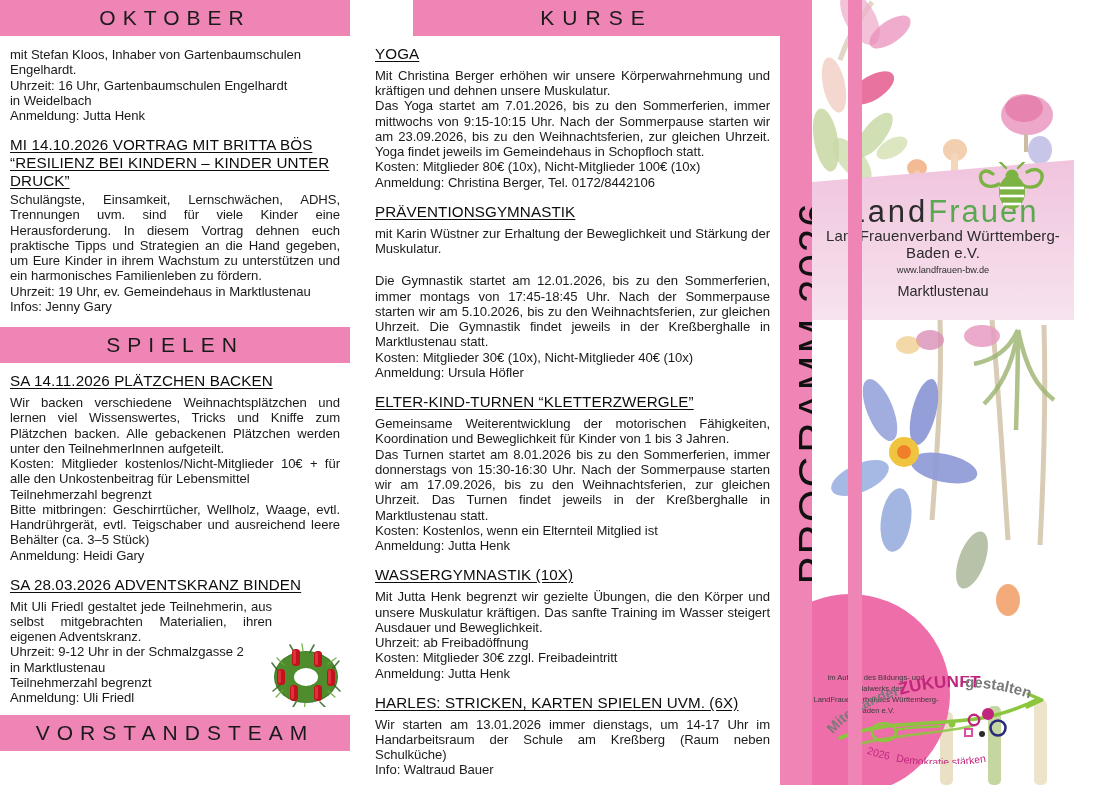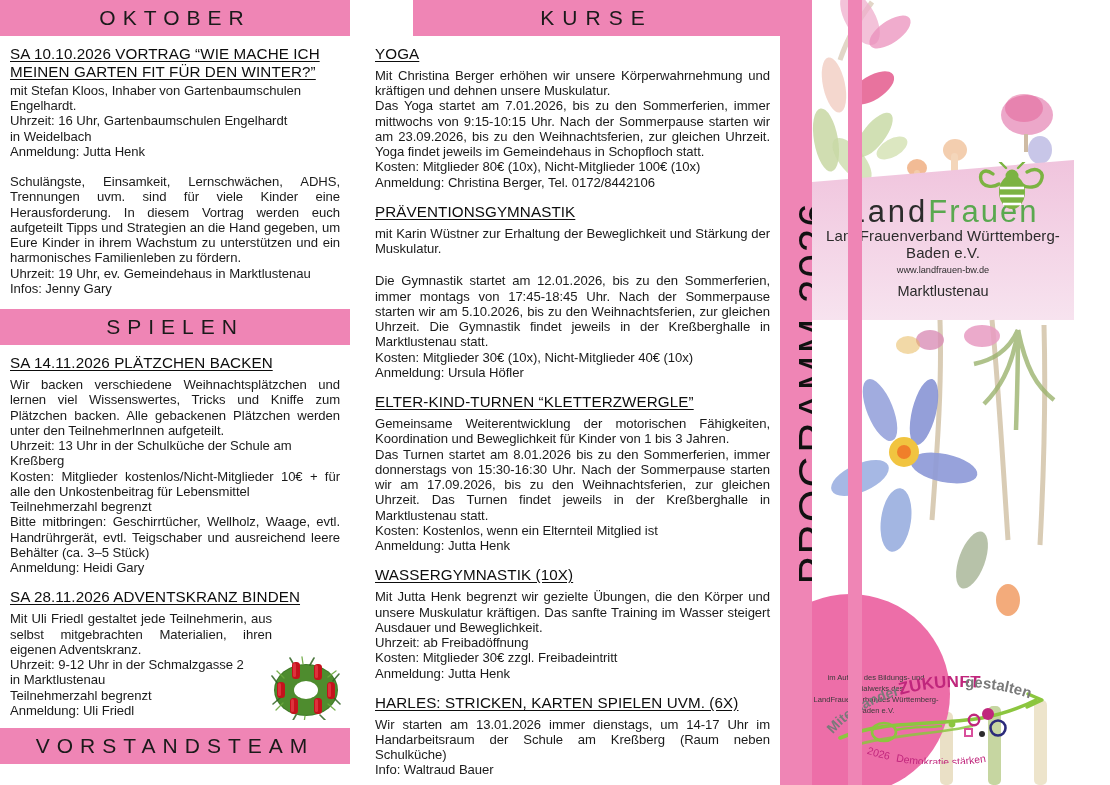--- a/index.html
+++ b/index.html
@@ -142,56 +142,55 @@
 
 <div id="page">
 
   <div class="col-left">
 
     <div class="band">OKTOBER</div>
 
     <div class="left-pad">
 
       <div class="entry">
-        <h3 class="ev-title">SA 10.10.2026 VORTRAG “WIE MACHE ICH MEINEN GARTEN FIT FÜR DEN WINTER?”</h3>
         <p class="ev-body noj" style="white-space:pre-line">mit Stefan Kloos, Inhaber von Gartenbaumschulen Engelhardt.
 Uhrzeit: 16 Uhr, Gartenbaumschulen Engelhardt
 in Weidelbach
 Anmeldung: Jutta Henk</p>
       </div>
 
       <div class="gap-m"></div>
 
       <div class="entry">
-        <p class="ev-body">Schulängste, Einsamkeit, Lernschwächen, ADHS, Trennungen uvm. sind für viele Kinder eine Herausforderung. In diesem Vortrag werden euch aufgeteilt Tipps und Strategien an die Hand gegeben, um Eure Kinder in ihrem Wachstum zu unterstützen und ein harmonisches Familienleben zu fördern.</p>
+        <h3 class="ev-title">MI 14.10.2026 VORTRAG MIT BRITTA BÖS “RESILIENZ BEI KINDERN – KINDER UNTER DRUCK”</h3>
+        <p class="ev-body">Schulängste, Einsamkeit, Lernschwächen, ADHS, Trennungen uvm. sind für viele Kinder eine Herausforderung. In diesem Vortrag dehnen euch praktische Tipps und Strategien an die Hand gegeben, um Eure Kinder in ihrem Wachstum zu unterstützen und ein harmonisches Familienleben zu fördern.</p>
         <p class="ev-body noj" style="white-space:pre-line;margin-top:0">Uhrzeit: 19 Uhr, ev. Gemeindehaus in Marktlustenau
 Infos: Jenny Gary</p>
       </div>
     </div>
 
     <div style="height:13px"></div>
 
     <div class="band">SPIELEN</div>
 
     <div class="left-pad" style="position:relative">
 
       <div class="entry">
         <h3 class="ev-title">SA 14.11.2026 PLÄTZCHEN BACKEN</h3>
         <p class="ev-body" style="margin-top:5px">Wir backen verschiedene Weihnachtsplätzchen und lernen viel Wissenswertes, Tricks und Kniffe zum Plätzchen backen. Alle gebackenen Plätzchen werden unter den TeilnehmerInnen aufgeteilt.</p>
-        <p class="ev-body noj" style="margin-top:0">Uhrzeit: 13 Uhr in der Schulküche der Schule am Kreßberg</p>
         <p class="ev-body" style="margin-top:0">Kosten: Mitglieder kostenlos/Nicht-Mitglieder 10€ + für alle den Unkostenbeitrag für Lebensmittel</p>
         <p class="ev-body noj" style="margin-top:0">Teilnehmerzahl begrenzt</p>
         <p class="ev-body" style="margin-top:0">Bitte mitbringen: Geschirrtücher, Wellholz, Waage, evtl. Handrührgerät, evtl. Teigschaber und ausreichend leere Behälter (ca. 3–5 Stück)</p>
         <p class="ev-body noj" style="margin-top:0">Anmeldung: Heidi Gary</p>
       </div>
 
       <div class="gap-m"></div>
 
       <div class="entry" style="position:relative">
-        <h3 class="ev-title">SA 28.11.2026 ADVENTSKRANZ BINDEN</h3>
+        <h3 class="ev-title">SA 28.03.2026 ADVENTSKRANZ BINDEN</h3>
         <p class="ev-body" style="margin-top:5px;padding-right:68px">Mit Uli Friedl gestaltet jede Teilnehmerin, aus selbst mitgebrachten Materialien, ihren eigenen Adventskranz.</p>
         <p class="ev-body noj" style="white-space:pre-line;margin-top:0;padding-right:68px">Uhrzeit: 9-12 Uhr in der Schmalzgasse 2
 in Marktlustenau
 Teilnehmerzahl begrenzt
 Anmeldung: Uli Friedl</p>
 
         <svg class="wreath" viewBox="0 0 72 66">
           <g>
             <ellipse cx="36" cy="36" rx="32" ry="26" fill="#3f7a28"></ellipse>
             <ellipse cx="36" cy="36" rx="31" ry="25" fill="#4e8c2e"></ellipse>

